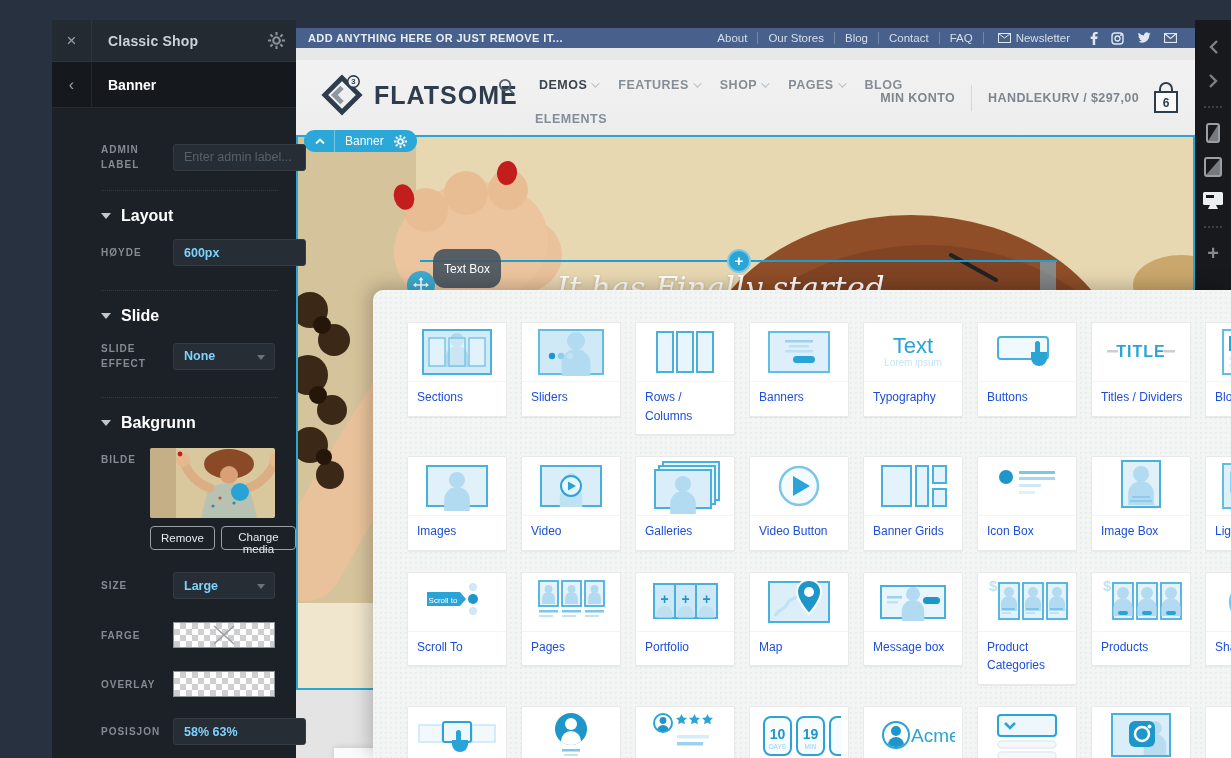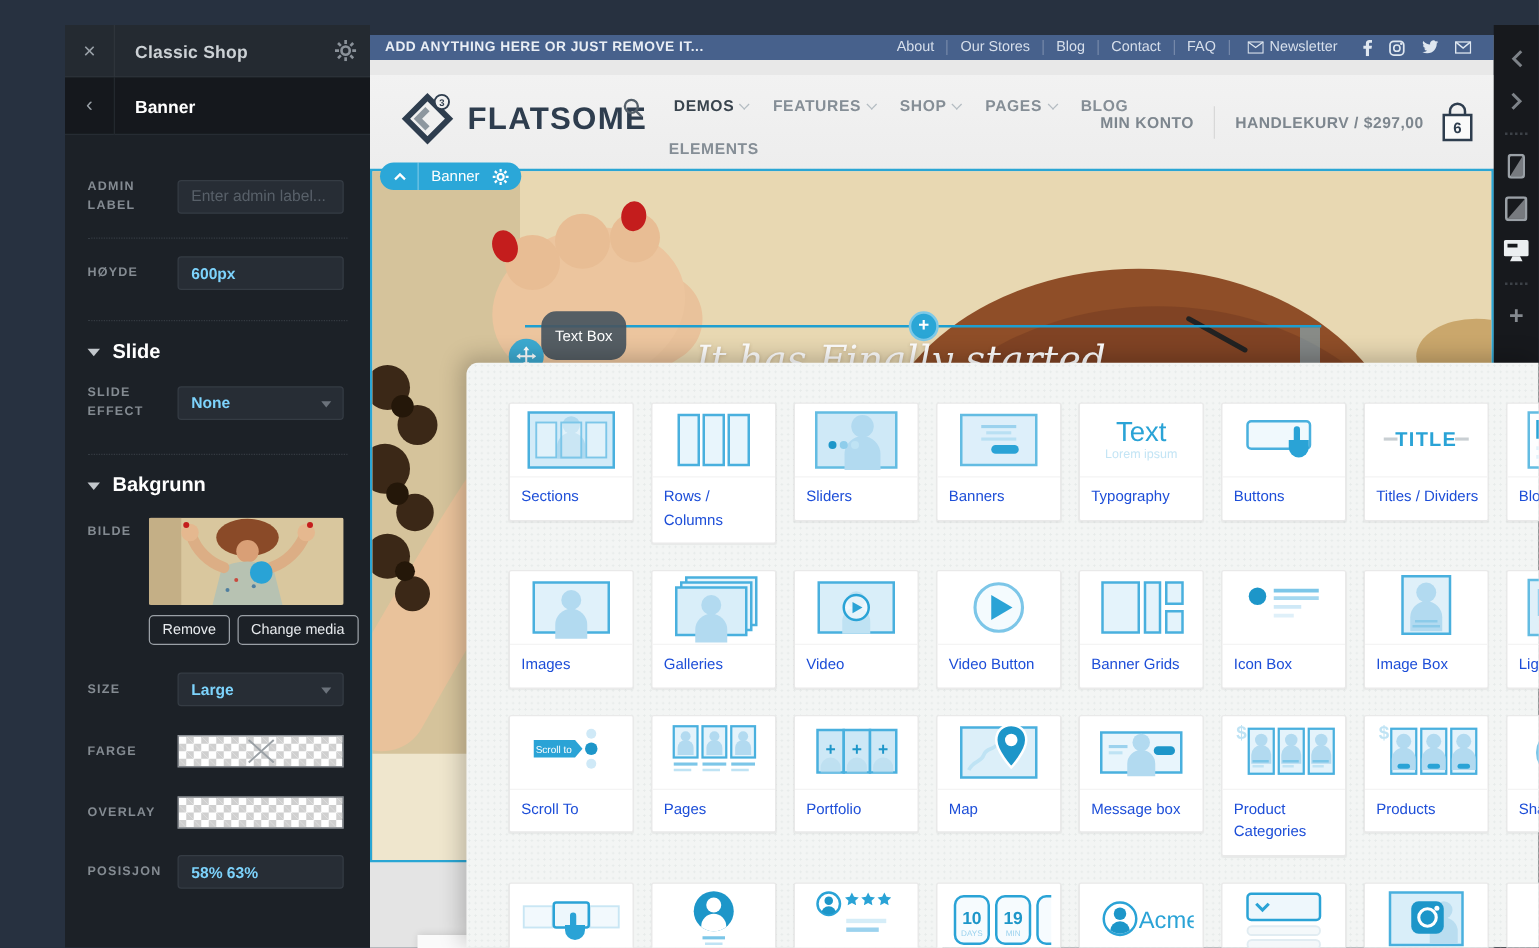--- a/index.html
+++ b/index.html
@@ -12,21 +12,21 @@
   .sb-header { height:42px; background:#242a31; border-bottom:1px solid #2e343b;
                display:flex; align-items:center; }
   .sb-close { width:40px; height:42px; display:flex; align-items:center; justify-content:center;
               color:#9aa1a8; font-size:17px; border-right:1px solid #2e343b; cursor:pointer; }
   .sb-title { flex:1; color:#ccd1d5; font-size:14px; font-weight:bold; padding-left:16px; letter-spacing:.2px; }
   .sb-gear  { width:40px; display:flex; justify-content:center; cursor:pointer; }
   .sb-sub { height:46px; background:#15181d; border-bottom:1px solid #262c33; display:flex; align-items:center; }
   .sb-back { width:40px; height:46px; display:flex; align-items:center; justify-content:center;
              color:#9aa1a8; font-size:16px; border-right:1px solid #23282e; cursor:pointer; }
   .sb-crumb { color:#ffffff; font-size:14px; font-weight:bold; padding-left:16px; }
-  .sb-content { padding-top:34px; }
+  .sb-content { padding-top:34px;margin-left:31px; }
   .sb-row { display:flex; align-items:center; padding:0 21px 0 18px; }
   .sb-label { width:72px; flex:none; color:#848b92; font-size:10px; font-weight:bold;
               letter-spacing:1px; line-height:1.5; }
   .sb-input, .sb-select { width:133px; height:27px; background:#272d35; border:1px solid #353c44;
               border-radius:3px; color:#7dd3fc; font-size:12.5px; font-weight:bold;
               padding:0 10px; font-family:"Liberation Sans",sans-serif; }
   .sb-input::placeholder { color:#586069; font-weight:normal; }
   .sb-select { display:flex; align-items:center; position:relative; cursor:pointer; }
   .sb-select .caret { position:absolute; right:9px; top:11px; width:0; height:0;
               border-left:4px solid transparent; border-right:4px solid transparent;
@@ -153,20 +153,24 @@
     <div class="sb-crumb">Banner</div>
   </div>
 
   <div class="sb-content">
     <div class="sb-row">
       <div class="sb-label">ADMIN LABEL</div>
       <input class="sb-input" placeholder="Enter admin label..." style="">
     </div>
 
     <hr class="sb-hr">
+    <div class="sb-section">
+      <span class="tri"></span>
+      <span class="txt">Layout</span>
+    </div>
     <div class="sb-row" style="margin-top:14px;">
       <div class="sb-label">HØYDE</div>
       <input class="sb-input" value="600px" style="">
     </div>
 
     <hr class="sb-hr" style="margin-top:24px;">
     <div class="sb-section">
       <span class="tri"></span>
       <span class="txt">Slide</span>
     </div>
@@ -461,45 +465,45 @@
                 <rect x="34" y="14" width="16" height="28"></rect>
                 <rect x="54" y="14" width="16" height="28"></rect>
               </g>
             </svg>
           </div>
           <div class="el-card-label">Sections</div>
         </div>
         <div class="el-card">
           <div class="el-card-icon">
             <svg viewBox="0 0 84 56" width="84" height="56">
-              <g fill="#e8f5fc" stroke="#49b0de" stroke-width="2">
-                <rect x="14" y="8" width="16" height="40"></rect>
-                <rect x="34" y="8" width="16" height="40"></rect>
-                <rect x="54" y="8" width="16" height="40"></rect>
-              </g>
-            </svg>
-          </div>
-          <div class="el-card-label">Rows / Columns</div>
-        </div>
-        <div class="el-card">
-          <div class="el-card-icon">
-            <svg viewBox="0 0 84 56" width="84" height="56">
               <rect x="10" y="6" width="64" height="44" fill="#cfe9f7" stroke="#63bce2" stroke-width="2"></rect>
               <circle cx="47" cy="17" r="9" fill="#b2daf0"></circle>
               <path d="M47 25a14.4 14.4 0 0 1 14.4 14.4v12.6h-28.8v-12.6a14.4 14.4 0 0 1 14.4-14.4z" fill="#b2daf0"></path>
               <circle cx="23" cy="32" r="3.2" fill="#1d96c9"></circle>
               <circle cx="32" cy="32" r="3.2" fill="#8fcdeb"></circle>
               <circle cx="41" cy="32" r="3.2" fill="#bfe3f4"></circle>
             </svg>
           </div>
           <div class="el-card-label">Sliders</div>
         </div>
         <div class="el-card">
           <div class="el-card-icon">
             <svg viewBox="0 0 84 56" width="84" height="56">
+              <g fill="#e8f5fc" stroke="#49b0de" stroke-width="2">
+                <rect x="14" y="8" width="16" height="40"></rect>
+                <rect x="34" y="8" width="16" height="40"></rect>
+                <rect x="54" y="8" width="16" height="40"></rect>
+              </g>
+            </svg>
+          </div>
+          <div class="el-card-label">Rows / Columns</div>
+        </div>
+        <div class="el-card">
+          <div class="el-card-icon">
+            <svg viewBox="0 0 84 56" width="84" height="56">
               <rect x="12" y="8" width="60" height="40" fill="#ddeffa" stroke="#63bce2" stroke-width="2"></rect>
               <rect x="28" y="16" width="28" height="2.5" fill="#9bd2ee"></rect>
               <rect x="32" y="21" width="20" height="2.5" fill="#b9e0f3"></rect>
               <rect x="28" y="26" width="28" height="2.5" fill="#b9e0f3"></rect>
               <rect x="36" y="32" width="22" height="7" rx="3.5" fill="#2aa3d6"></rect>
             </svg>
           </div>
           <div class="el-card-label">Banners</div>
         </div>
         <div class="el-card">
@@ -552,42 +556,42 @@
               <rect x="12" y="8" width="60" height="40" fill="#e0f1fa" stroke="#49b0de" stroke-width="2"></rect>
               <circle cx="42" cy="22" r="8" fill="#b2daf0"></circle>
               <path d="M42 29a12.8 12.8 0 0 1 12.8 12.8v11.2h-25.6v-11.2a12.8 12.8 0 0 1 12.8-12.8z" fill="#b2daf0"></path>
             </svg>
           </div>
           <div class="el-card-label">Images</div>
         </div>
         <div class="el-card">
           <div class="el-card-icon">
             <svg viewBox="0 0 84 56" width="84" height="56">
-              <g stroke="#49b0de" stroke-width="2">
-                <rect x="20" y="4" width="56" height="38" fill="#eaf6fc"></rect>
-                <rect x="16" y="8" width="56" height="38" fill="#eaf6fc"></rect>
-                <rect x="12" y="12" width="56" height="38" fill="#d9eef9"></rect>
-              </g>
-              <circle cx="40" cy="26" r="8" fill="#b2daf0"></circle>
-              <path d="M40 33a12.8 12.8 0 0 1 12.8 12.8v11.2h-25.6v-11.2a12.8 12.8 0 0 1 12.8-12.8z" fill="#b2daf0"></path>
-            </svg>
-          </div>
-          <div class="el-card-label">Galleries</div>
-        </div>
-        <div class="el-card">
-          <div class="el-card-icon">
-            <svg viewBox="0 0 84 56" width="84" height="56">
               <rect x="12" y="8" width="60" height="40" fill="#d9eef9" stroke="#49b0de" stroke-width="2"></rect>
               <circle cx="42" cy="22" r="7" fill="#bfe2f3"></circle>
               <path d="M42 28a11.200000000000001 11.200000000000001 0 0 1 11.200000000000001 11.200000000000001v9.799999999999999h-22.400000000000002v-9.799999999999999a11.200000000000001 11.200000000000001 0 0 1 11.200000000000001-11.200000000000001z" fill="#bfe2f3"></path>
               <circle cx="42" cy="28" r="10" fill="rgba(255,255,255,.6)" stroke="#2aa3d6" stroke-width="2"></circle>
               <path d="M39 23.5l8 4.5-8 4.5z" fill="#2aa3d6"></path>
             </svg>
           </div>
           <div class="el-card-label">Video</div>
+        </div>
+        <div class="el-card">
+          <div class="el-card-icon">
+            <svg viewBox="0 0 84 56" width="84" height="56">
+              <g stroke="#49b0de" stroke-width="2">
+                <rect x="20" y="4" width="56" height="38" fill="#eaf6fc"></rect>
+                <rect x="16" y="8" width="56" height="38" fill="#eaf6fc"></rect>
+                <rect x="12" y="12" width="56" height="38" fill="#d9eef9"></rect>
+              </g>
+              <circle cx="40" cy="26" r="8" fill="#b2daf0"></circle>
+              <path d="M40 33a12.8 12.8 0 0 1 12.8 12.8v11.2h-25.6v-11.2a12.8 12.8 0 0 1 12.8-12.8z" fill="#b2daf0"></path>
+            </svg>
+          </div>
+          <div class="el-card-label">Galleries</div>
         </div>
         <div class="el-card">
           <div class="el-card-icon">
             <svg viewBox="0 0 84 56" width="84" height="56">
               <circle cx="42" cy="28" r="19" fill="#f4fbfe" stroke="#7cc6e8" stroke-width="2.5"></circle>
               <path d="M36 18l17 10-17 10z" fill="#2aa3d6"></path>
             </svg>
           </div>
           <div class="el-card-label">Video Button</div>
         </div>

